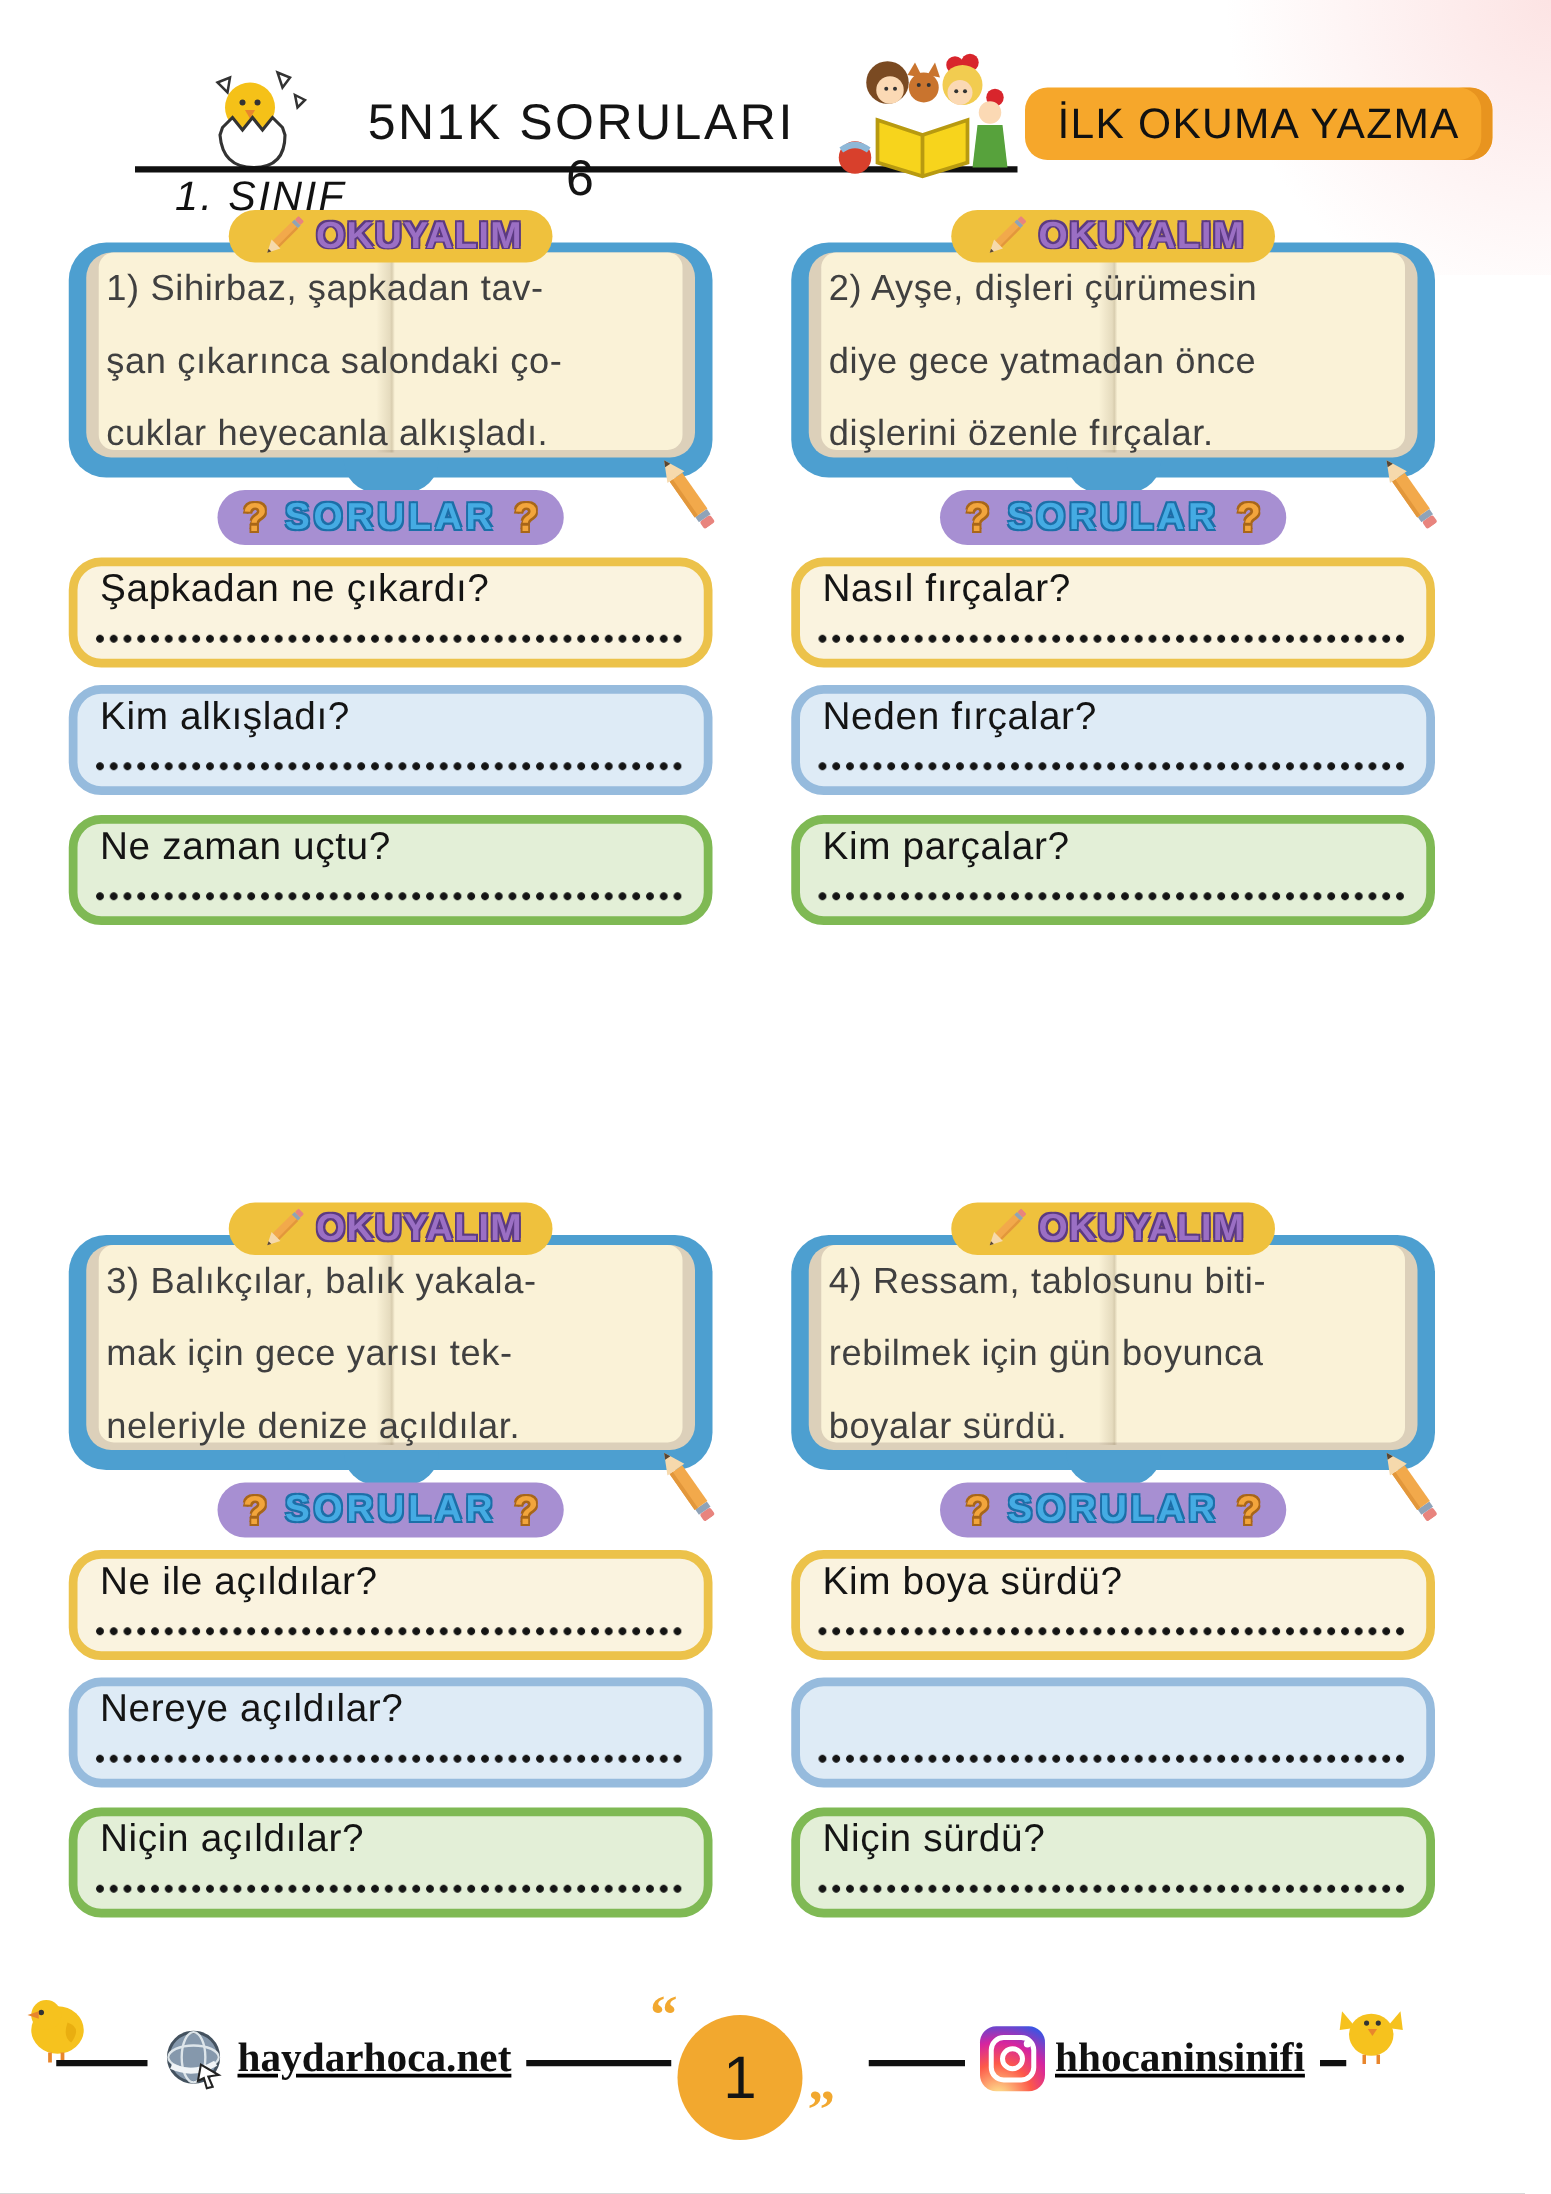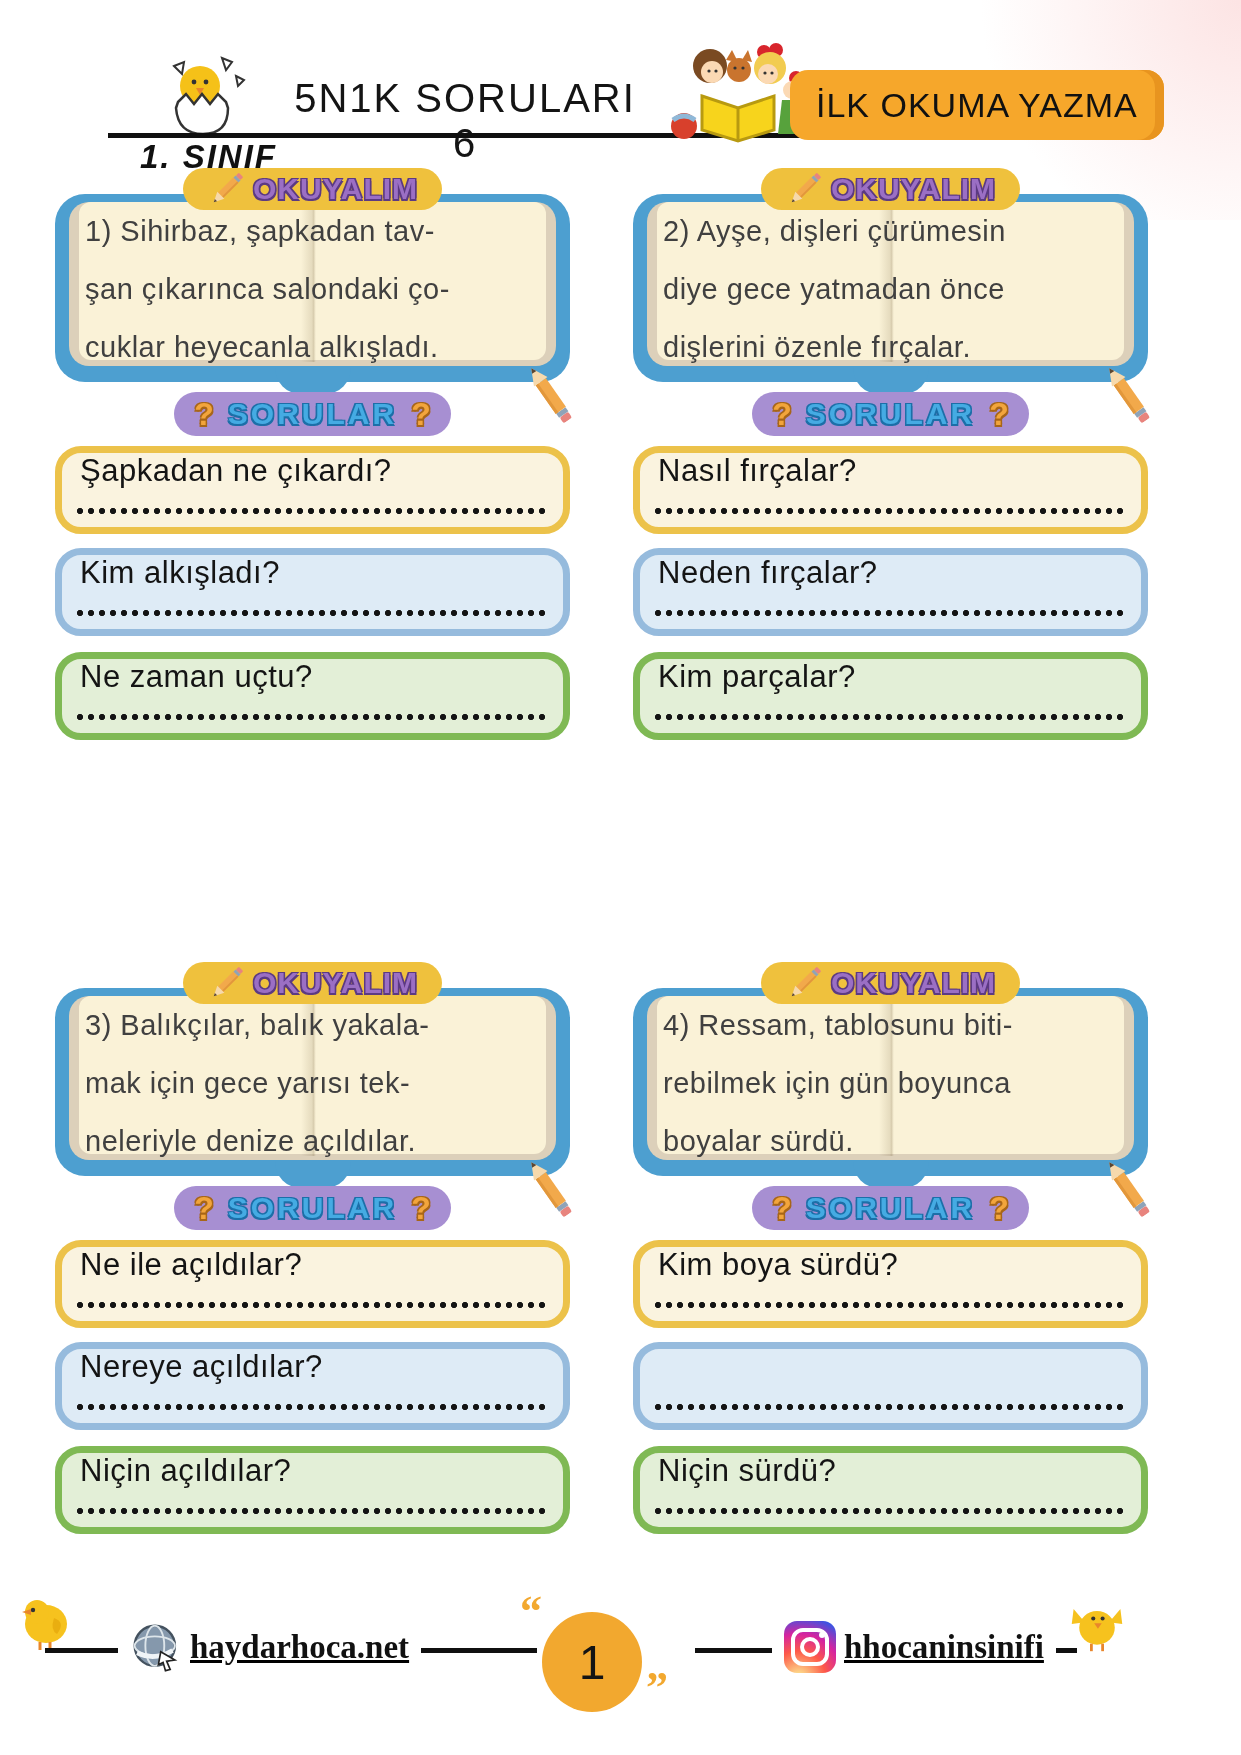--- a/index.html
+++ b/index.html
@@ -5,23 +5,23 @@
   * { margin:0; padding:0; box-sizing:border-box; }
   body { background:#888; font-family:"Liberation Sans", sans-serif; }
   .page { position:relative; width:1241px; height:1755px; background:#ffffff; overflow:hidden; margin:0 auto; }
   .page::before { content:''; position:absolute; right:0; top:0; width:300px; height:220px;
     background:radial-gradient(circle at 100% 0%, rgba(250,205,205,.55), transparent 70%); pointer-events:none; }
 
   
   .page-title { position:absolute; left:280px; top:76px; width:370px; text-align:center;
     font-size:40px; letter-spacing:2px; color:#141414; font-weight:400; }
   .header-line { position:absolute; left:108px; top:133px; width:706px; height:5px; background:#101010; }
-  .grade-label { position:absolute; left:140px; top:138px; font-size:33px; font-weight:700; font-style:italic;
+  .grade-label { position:absolute; left:140px; top:138px; font-size:33px; font-weight:400; font-style:italic;
     letter-spacing:2px; color:#111; }
-  .topic-badge { position:absolute; left:790px; top:70px; height:70px; padding:12px 26px; background:#F6A72B;
+  .topic-badge { position:absolute; left:820px; top:70px; height:58px; padding:12px 26px; background:#F6A72B;
     border-radius:18px; display:flex; align-items:center; font-size:34px; letter-spacing:1px; color:#111;
     box-shadow:inset -9px 0 0 #E8941F; white-space:nowrap; }
   .hatch-icon { position:absolute; left:156px; top:50px; }
   .kids-illustration { position:absolute; left:668px; top:38px; }
 
   
   .quadrant { position:absolute; width:515px; }
   .q1 { left:55px;  top:168px; }
   .q2 { left:633px; top:168px; }
   .q3 { left:55px;  top:962px; }

